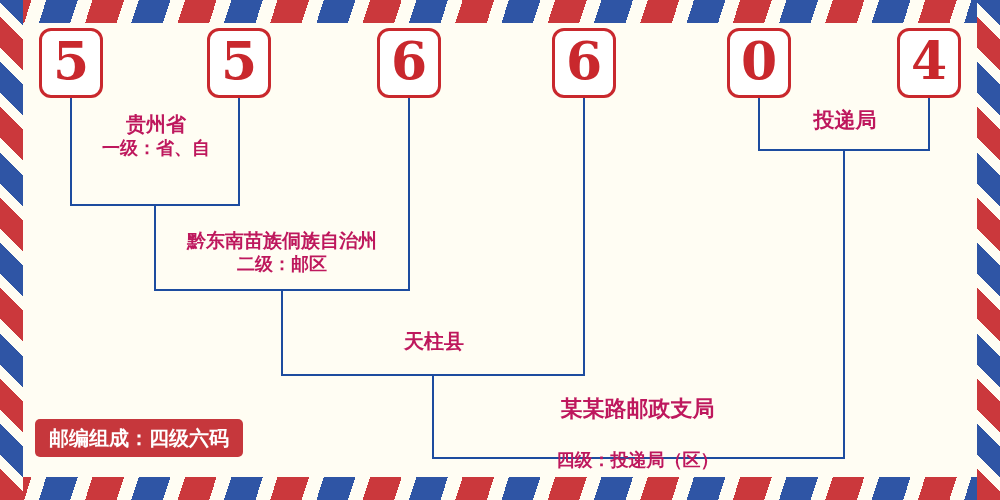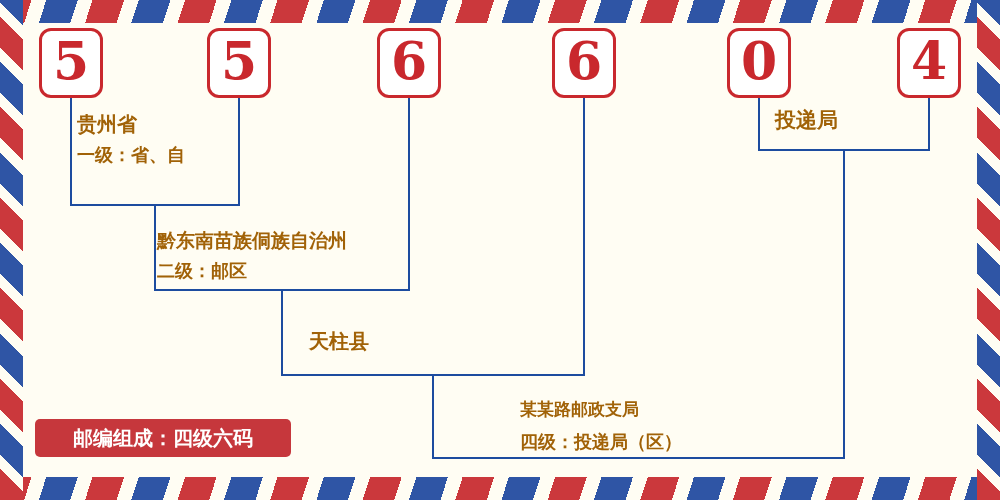--- a/index.html
+++ b/index.html
@@ -53,32 +53,33 @@
   }
 
   
   .line { position: absolute; background: #1d4c9f; }
   .line.v { width: 2px; }
   .line.h { height: 2px; }
 
   
   .label {
     position: absolute;
-    color: #a16207;
+    color: #be185d;
+    text-align: center;
     font-weight: bold;
   }
   .label .name { font-size: 20px; line-height: 24px; }
-  .label .desc { font-size: 18px; line-height: 24px; margin-top: 7px; }
+  .label .desc { font-size: 18px; line-height: 24px; }
   .label .desc div { line-height: 24px; }
 
   
   .badge {
     position: absolute;
     left: 35px; top: 419px;
-    width: 256px; height: 38px;
+    width: 208px; height: 38px;
     background: #c6373c;
     border-radius: 5px;
     display: flex; align-items: center; justify-content: center;
     color: #ffffff;
     font-weight: bold;
     font-size: 20px;
   }
 </style>
 </head>
 <body>
@@ -136,22 +137,22 @@
   <div class="label" style="left:157px; top:228px; width:250px">
     <div class="name" style="font-size:19px">黔东南苗族侗族自治州</div>
     <div class="desc">二级：邮区</div>
   </div>
 
   <div class="label" style="left:309px; top:329px; width:250px">
     <div class="name">天柱县</div>
   </div>
 
   <div class="label" style="left:520px; top:397px; width:235px">
-    <div class="name" style="font-size:17px">某某路邮政支局</div>
-    <div class="desc" style="margin-top:9px">四级：投递局（区）</div>
+    <div class="name" style="font-size:22px">某某路邮政支局</div>
+    <div class="desc" style="margin-top:27px">四级：投递局（区）</div>
   </div>
 
   <div class="label" style="left:775px; top:108px; width:140px">
     <div class="name" style="font-size:21px">投递局</div>
   </div>
 
   <div class="badge">
     <span>邮编组成：四级六码</span>
   </div>
 

